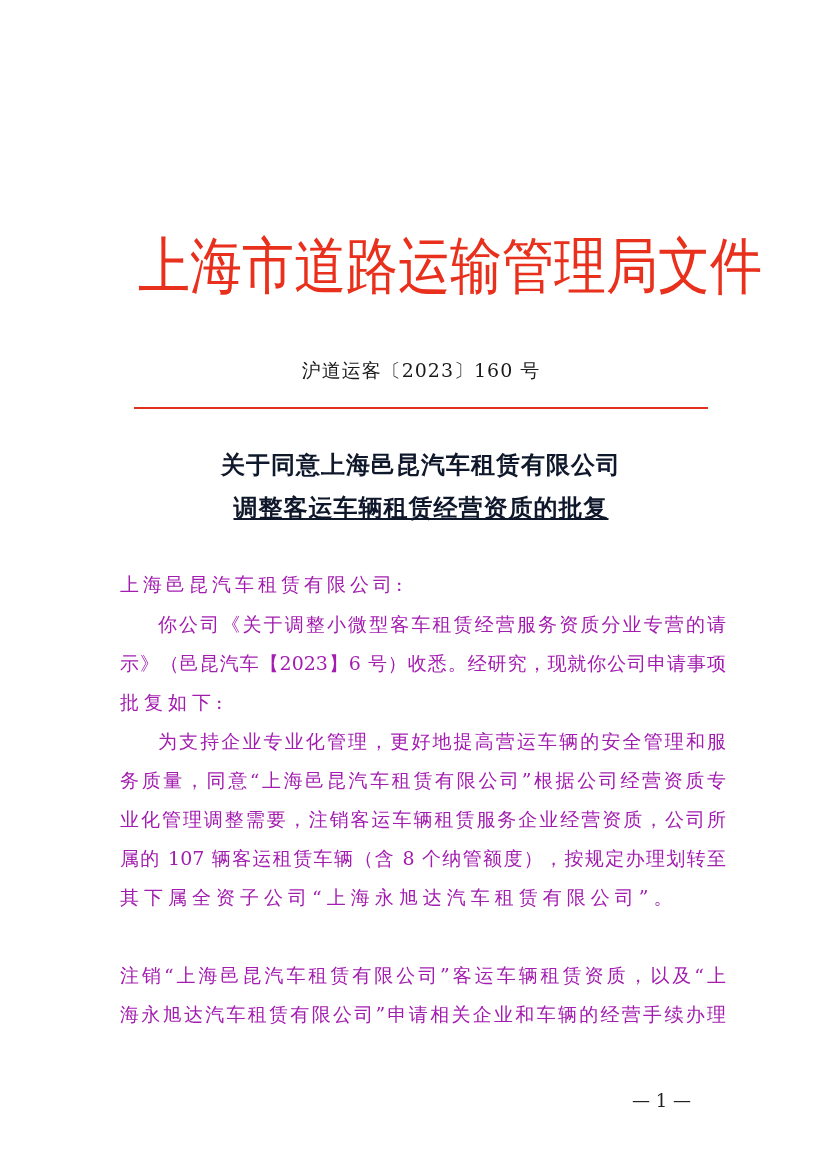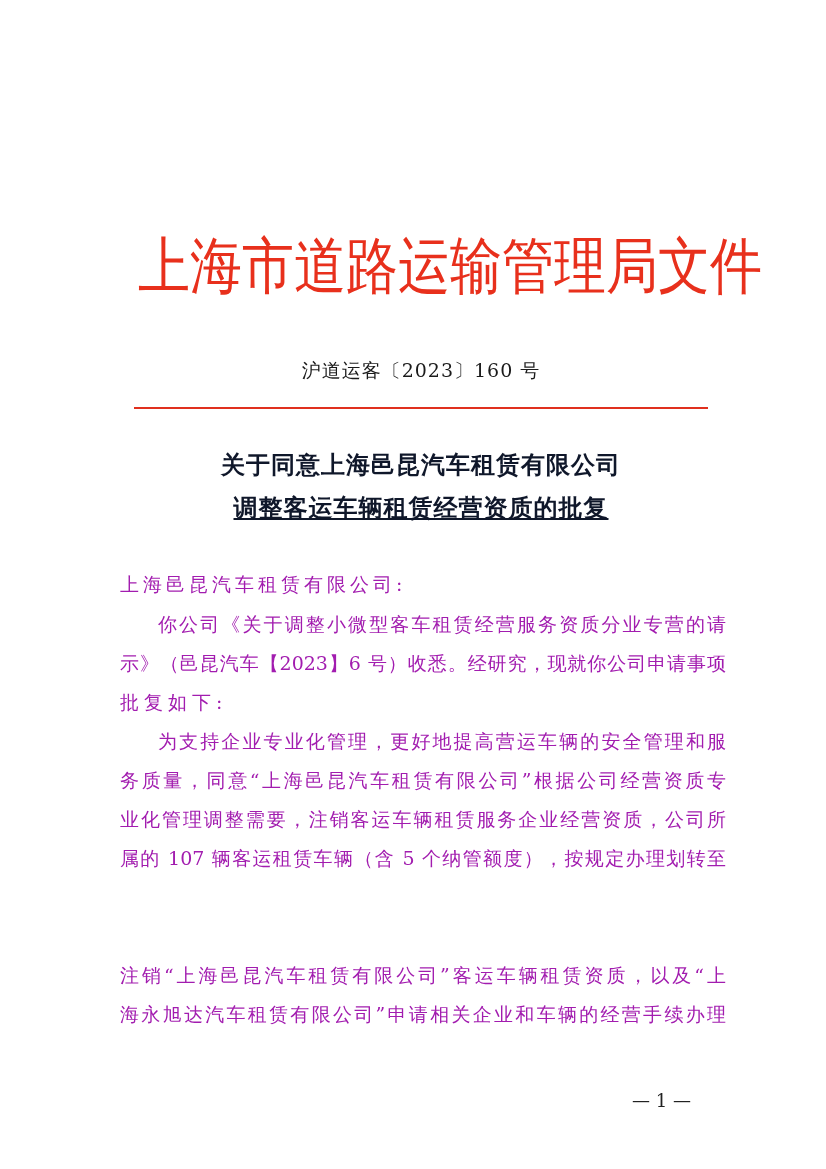--- a/index.html
+++ b/index.html
@@ -42,20 +42,21 @@
 
   <div class="body-line short" style="top:571px; letter-spacing:4px;">上海邑昆汽车租赁有限公司:</div>
 
   <div class="body-line indent" style="top:611px;">你公司《关于调整小微型客车租赁经营服务资质分业专营的请</div>
   <div class="body-line" style="top:650px;">示》（邑昆汽车【2023】6 号）收悉。经研究，现就你公司申请事项</div>
   <div class="body-line short" style="top:689px;">批复如下:</div>
 
   <div class="body-line indent" style="top:728px;">为支持企业专业化管理，更好地提高营运车辆的安全管理和服</div>
   <div class="body-line" style="top:767px;">务质量，同意“上海邑昆汽车租赁有限公司”根据公司经营资质专</div>
   <div class="body-line" style="top:806px;">业化管理调整需要，注销客运车辆租赁服务企业经营资质，公司所</div>
-  <div class="body-line" style="top:845px;">属的 107 辆客运租赁车辆（含 5 个纳管额度），按规定办理划转至</div>
+  <div class="body-line" style="top:845px;">属的 107 辆客运租赁车辆（含 8 个纳管额度），按规定办理划转至</div>
+  <div class="body-line short" style="top:884px; letter-spacing:5px;">其下属全资子公司“上海永旭达汽车租赁有限公司”。</div>
 
   <div class="body-line" style="top:962px;">注销“上海邑昆汽车租赁有限公司”客运车辆租赁资质，以及“上</div>
   <div class="body-line" style="top:1001px;">海永旭达汽车租赁有限公司”申请相关企业和车辆的经营手续办理</div>
 
   <div class="pagenum">— 1 —</div>
 
 </div>
 
 </body></html>

